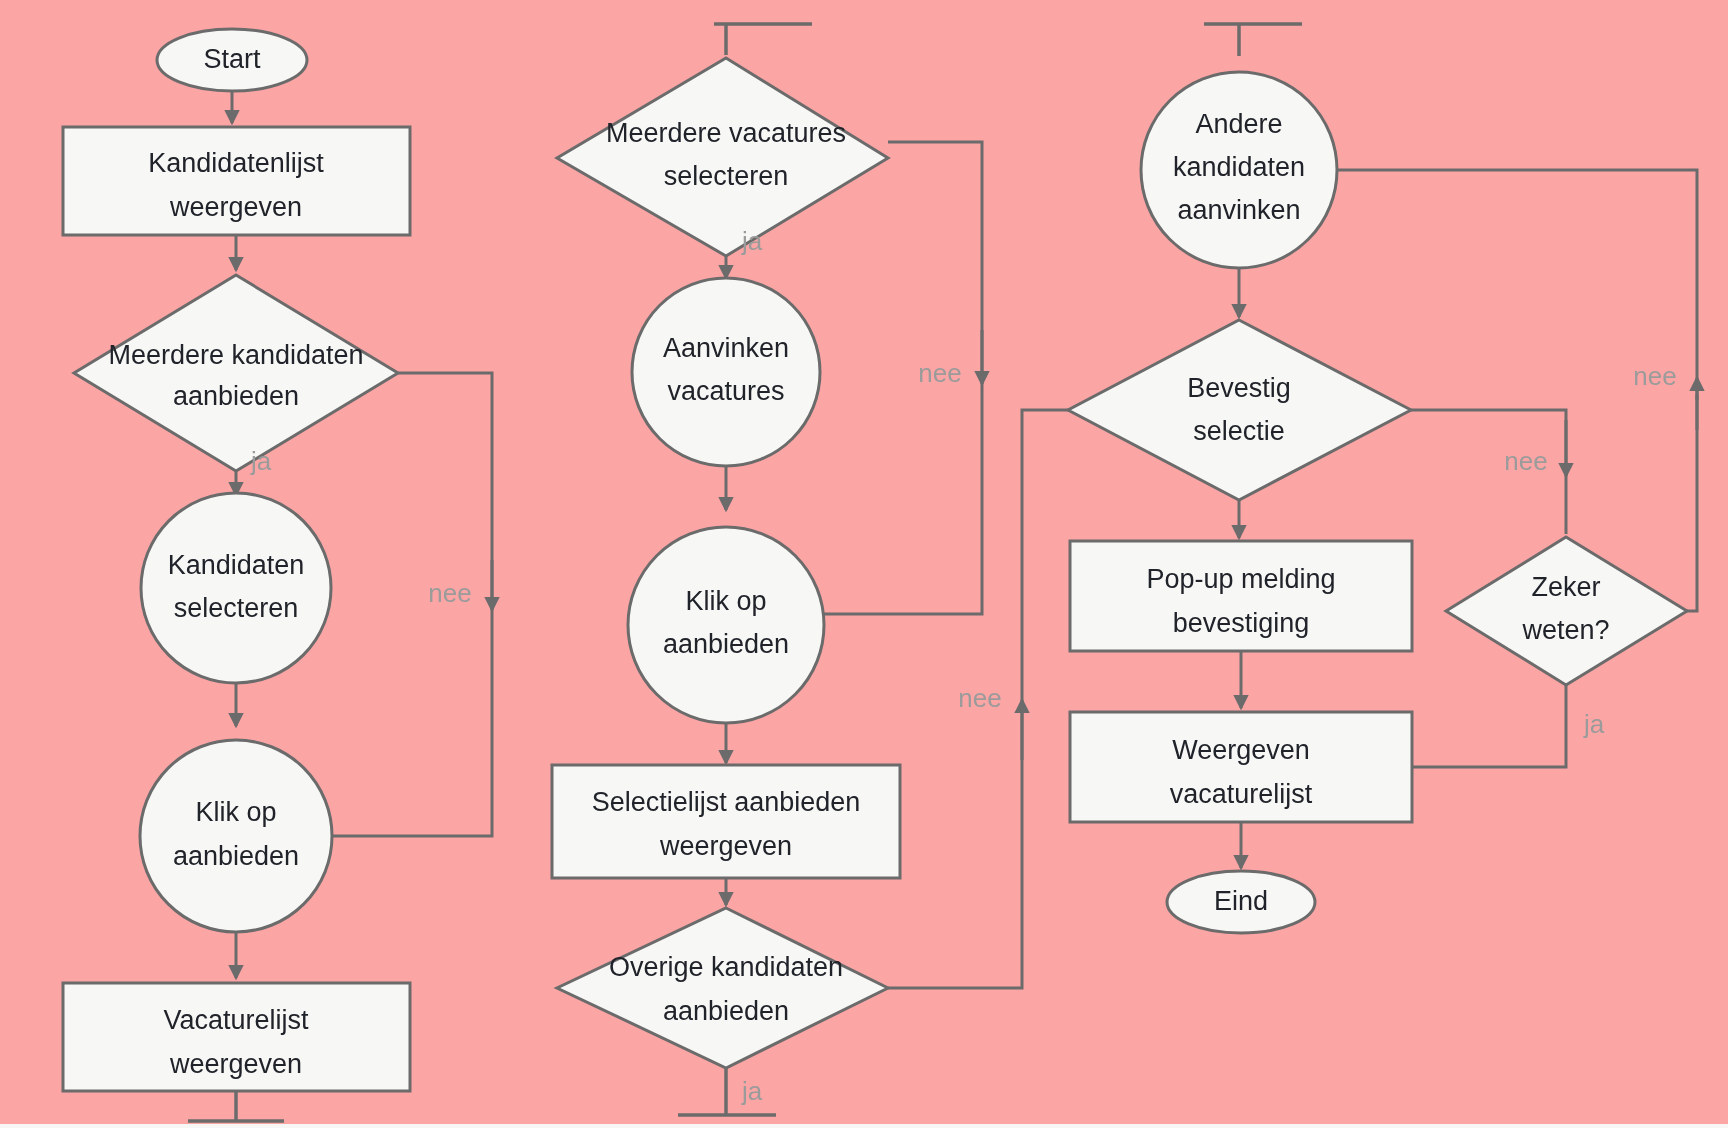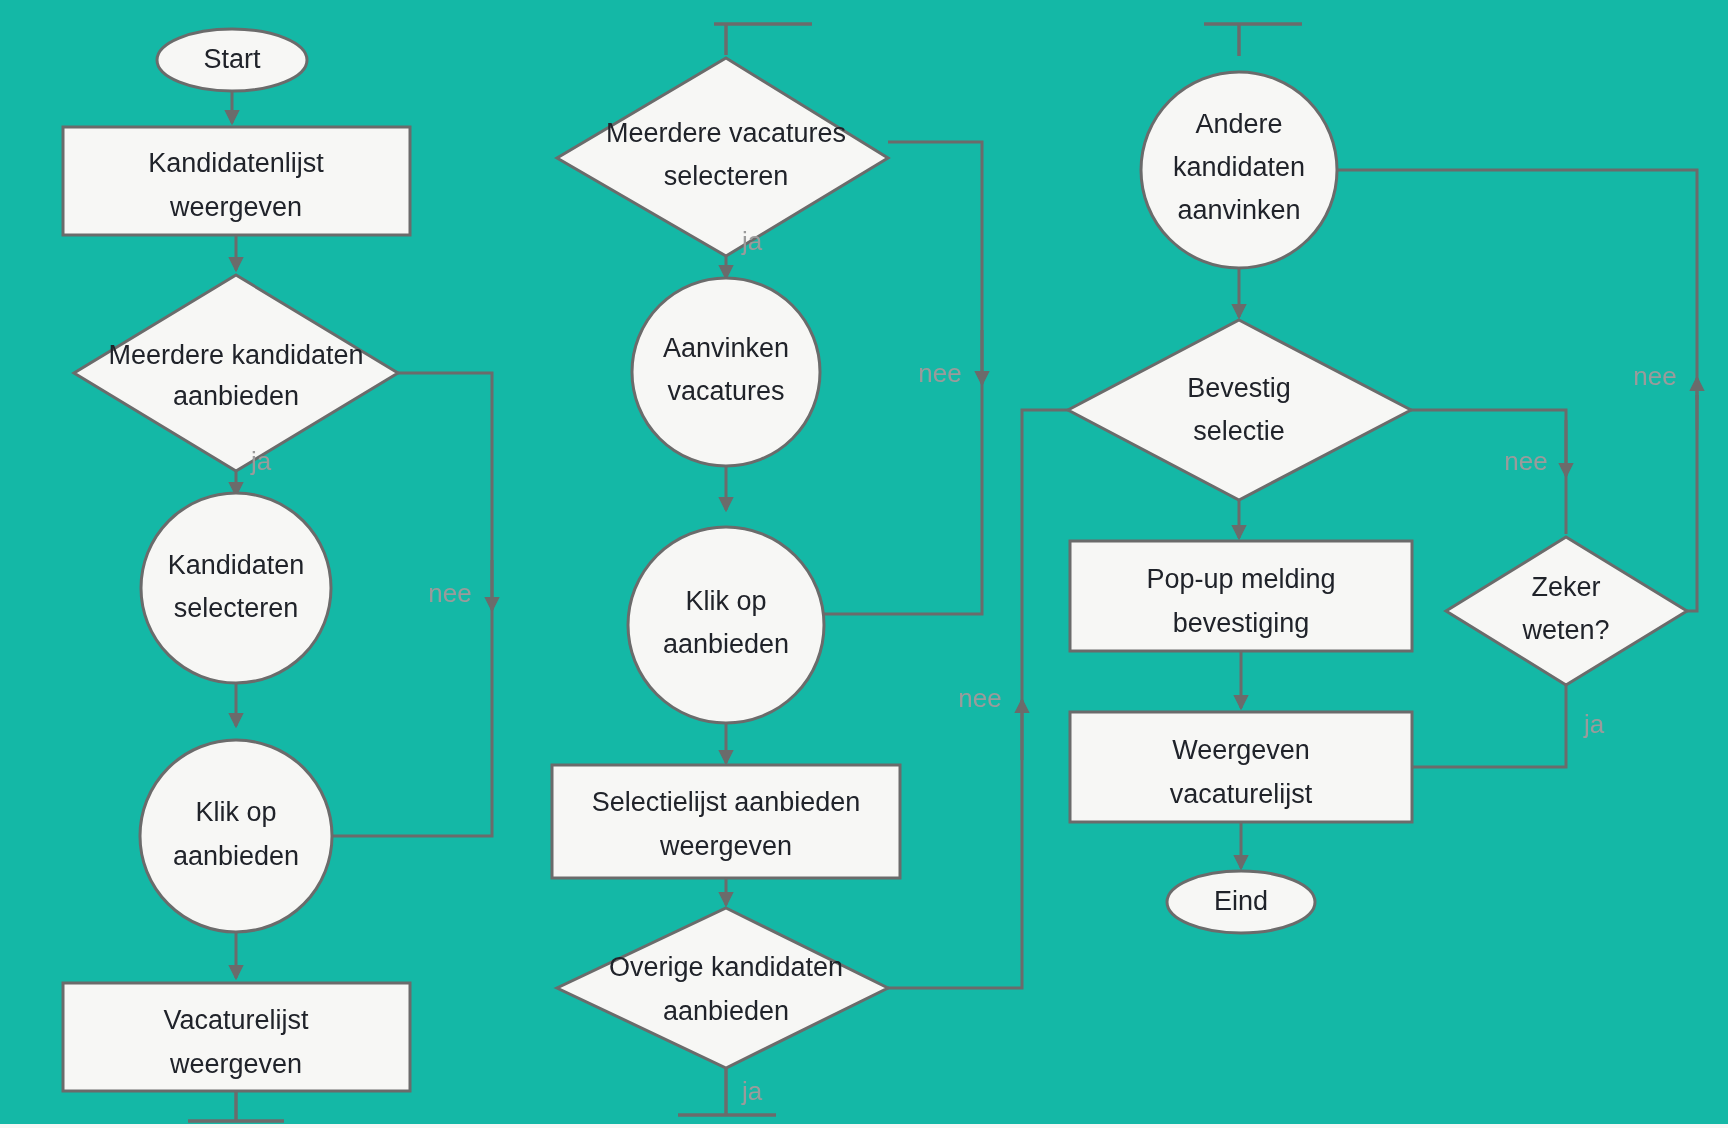--- a/index.html
+++ b/index.html
@@ -4,21 +4,21 @@
 <style>
   html, body {
     margin: 0;
     padding: 0;
     background: #f7f7f5;
   }
   #canvas {
     position: relative;
     width: 1728px;
     height: 1124px;
-    background: #14b8a6;
+    background: #fca5a5;
     font-family: "Liberation Sans", sans-serif;
   }
   svg#flow {
     position: absolute;
     top: 0; left: 0;
     width: 1728px;
     height: 1128px;
     display: block;
   }
   .shape { fill: #f7f7f5; stroke: #6b6b6b; stroke-width: 3; }

